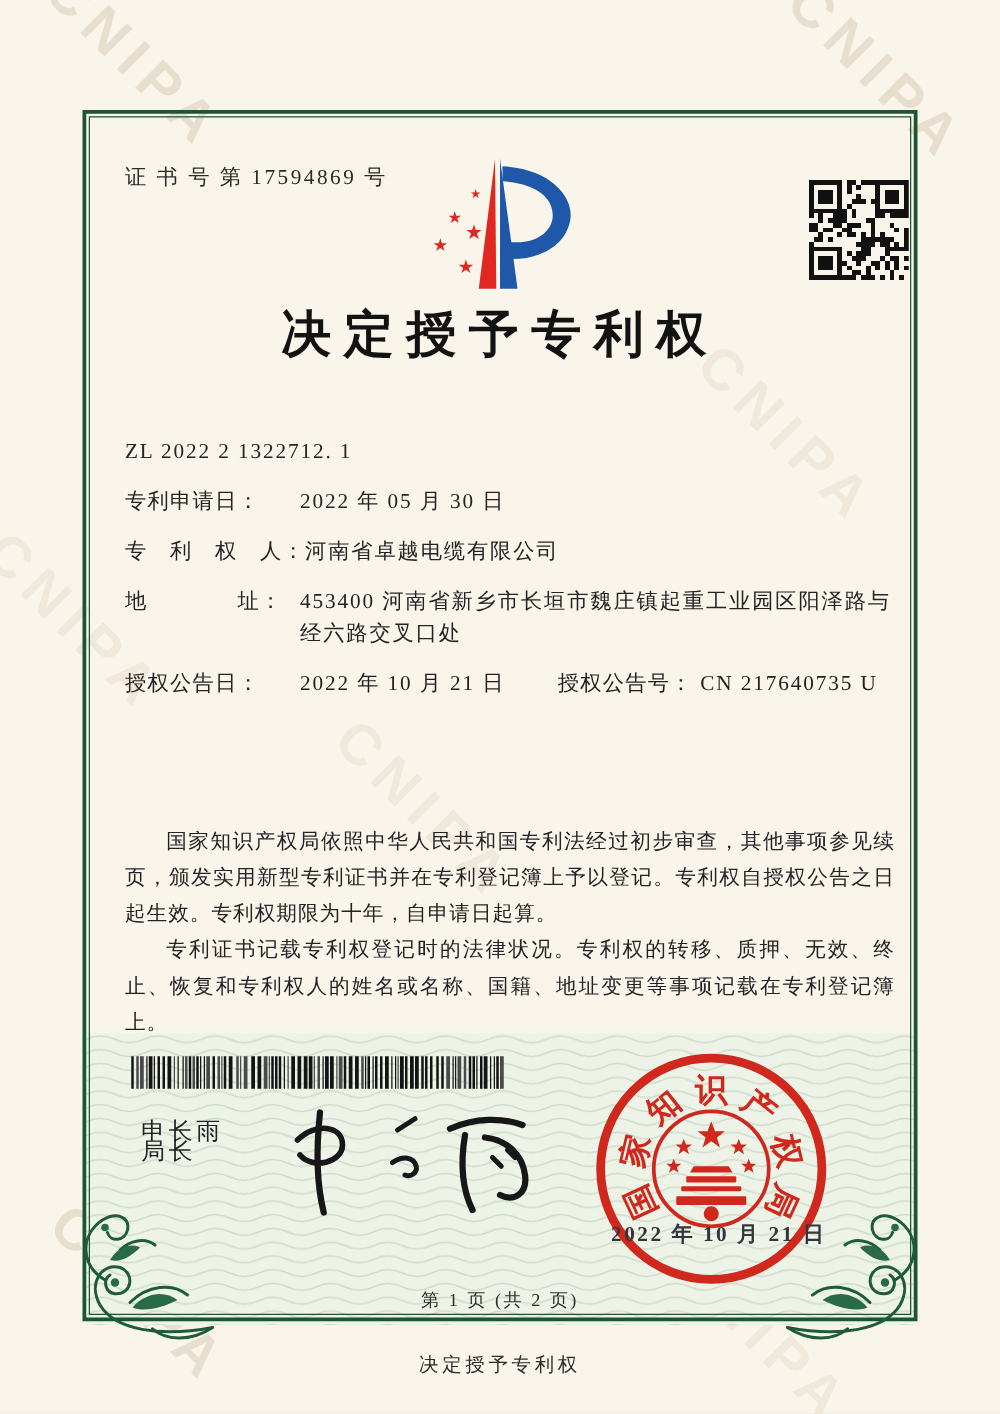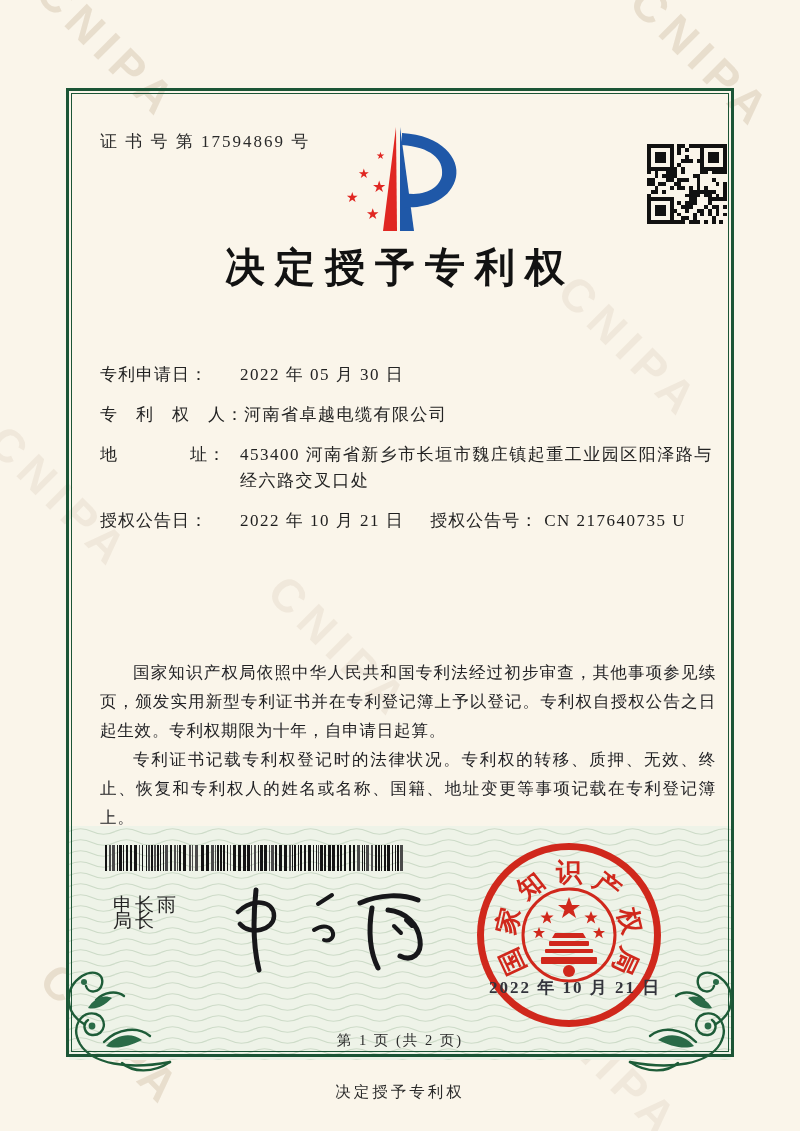--- a/index.html
+++ b/index.html
@@ -42,21 +42,21 @@
   .title{
     position:absolute;left:0;top:240px;width:800px;text-align:center;
     font-size:40px;font-weight:bold;letter-spacing:10px;color:#121212;
   }
   
   .fields{position:absolute;left:100px;top:334px;width:618px;font-size:17px;}
   .frow{display:flex;margin-bottom:14px;line-height:26px;}
   .flabel{flex:0 0 140px;letter-spacing:1px;white-space:nowrap;color:#232323;}
   .fvalue{flex:1;letter-spacing:1.5px;color:#232323;}
   .frow.addr .fvalue{max-width:478px;}
-  .frow.grant .pair2{margin-left:26px;display:flex;justify-content:flex-end;}
+  .frow.grant .pair2{margin-left:42px;display:flex;justify-content:flex-end;}
   .frow.grant .flabel2{white-space:nowrap;letter-spacing:1px;margin-right:6px;}
   
   .bodytext{
     position:absolute;left:100px;top:658px;width:616px;
     font-size:16.5px;line-height:29px;letter-spacing:.8px;color:#232326;
   }
   .bodytext p{margin:0;text-indent:2em;text-align:justify;}
   
   .barcode{position:absolute;left:105px;top:845px;width:302px;height:26px;display:flex;align-items:stretch;}
   .barcode i{display:block;height:100%;}
@@ -391,20 +391,21 @@
       <rect x="17" y="20" width="1" height="1" fill="#111"></rect>
       <rect x="19" y="20" width="1" height="1" fill="#111"></rect>
     </svg>
 
   <div class="title">决定授予专利权</div>
 
   <div class="fields">
     <div class="frow">
     </div>
     <div class="frow">
+      <span class="fvalue">ZL 2022 2 1322712. 1</span>
     </div>
     <div class="frow">
       <span class="flabel">专利申请日：</span>
       <span class="fvalue">2022 年 05 月 30 日</span>
     </div>
     <div class="frow">
       <span class="flabel">专　利　权　人：</span>
       <span class="fvalue">河南省卓越电缆有限公司</span>
     </div>
     <div class="frow addr">

